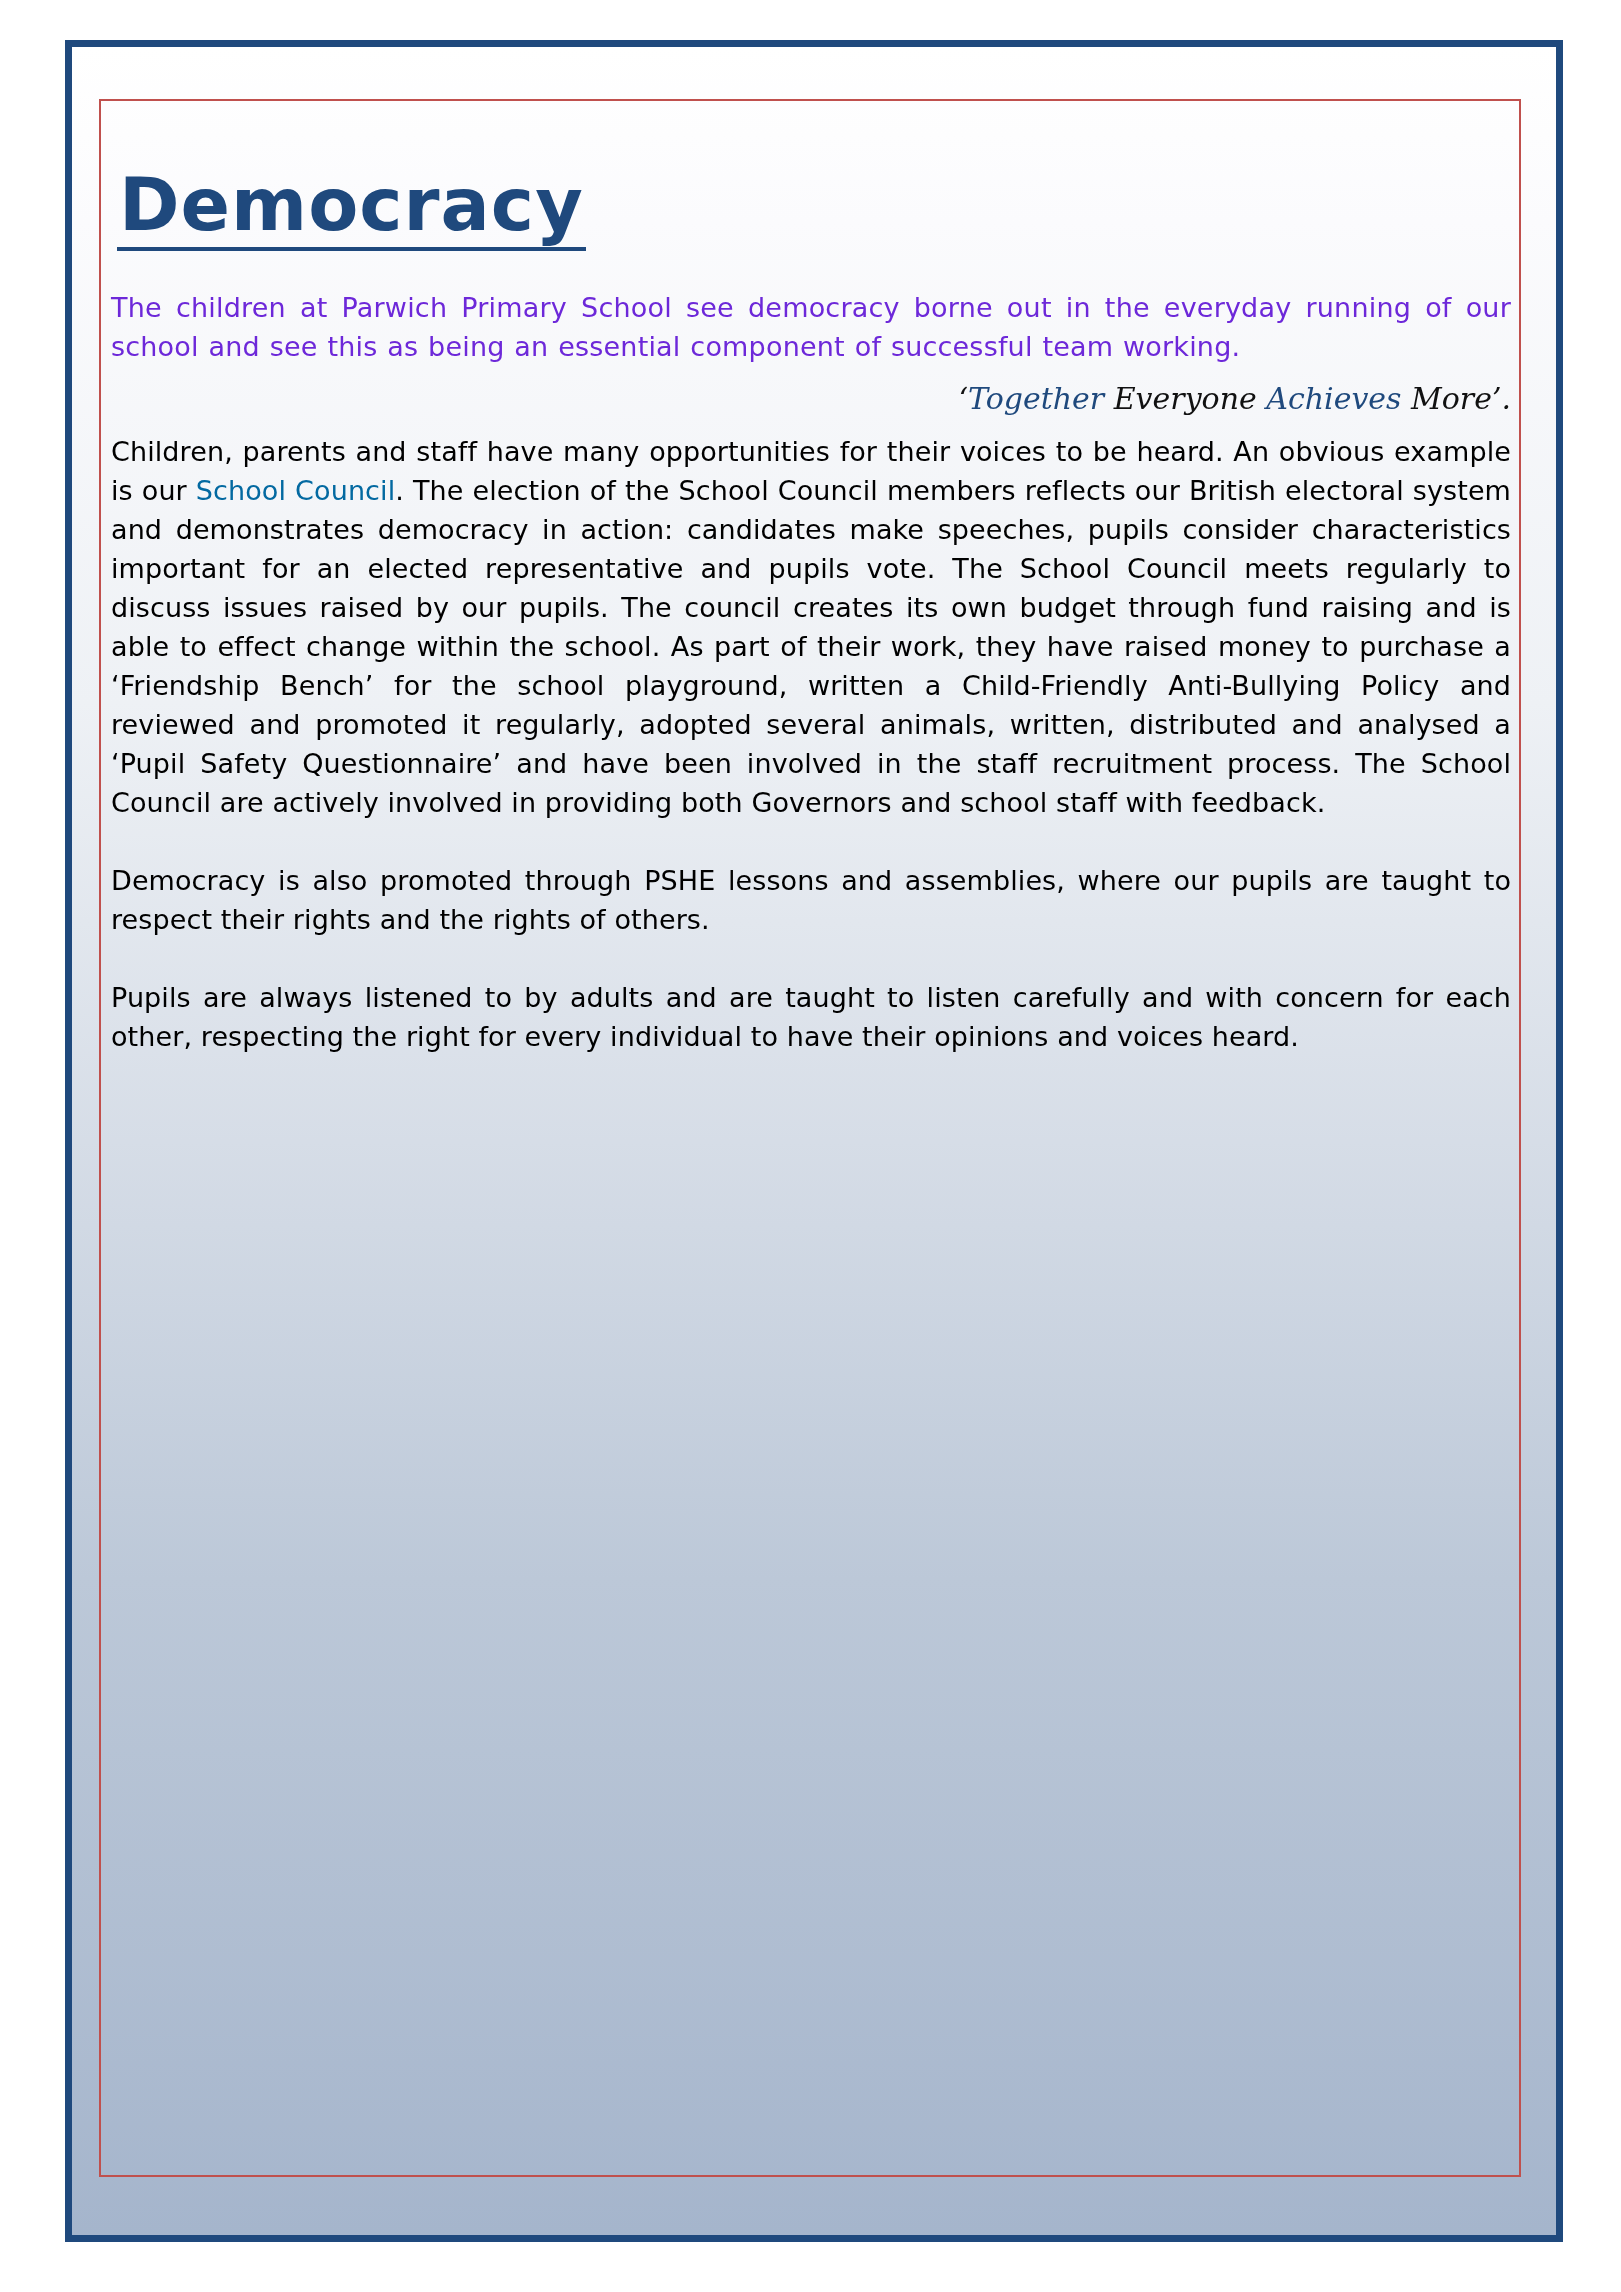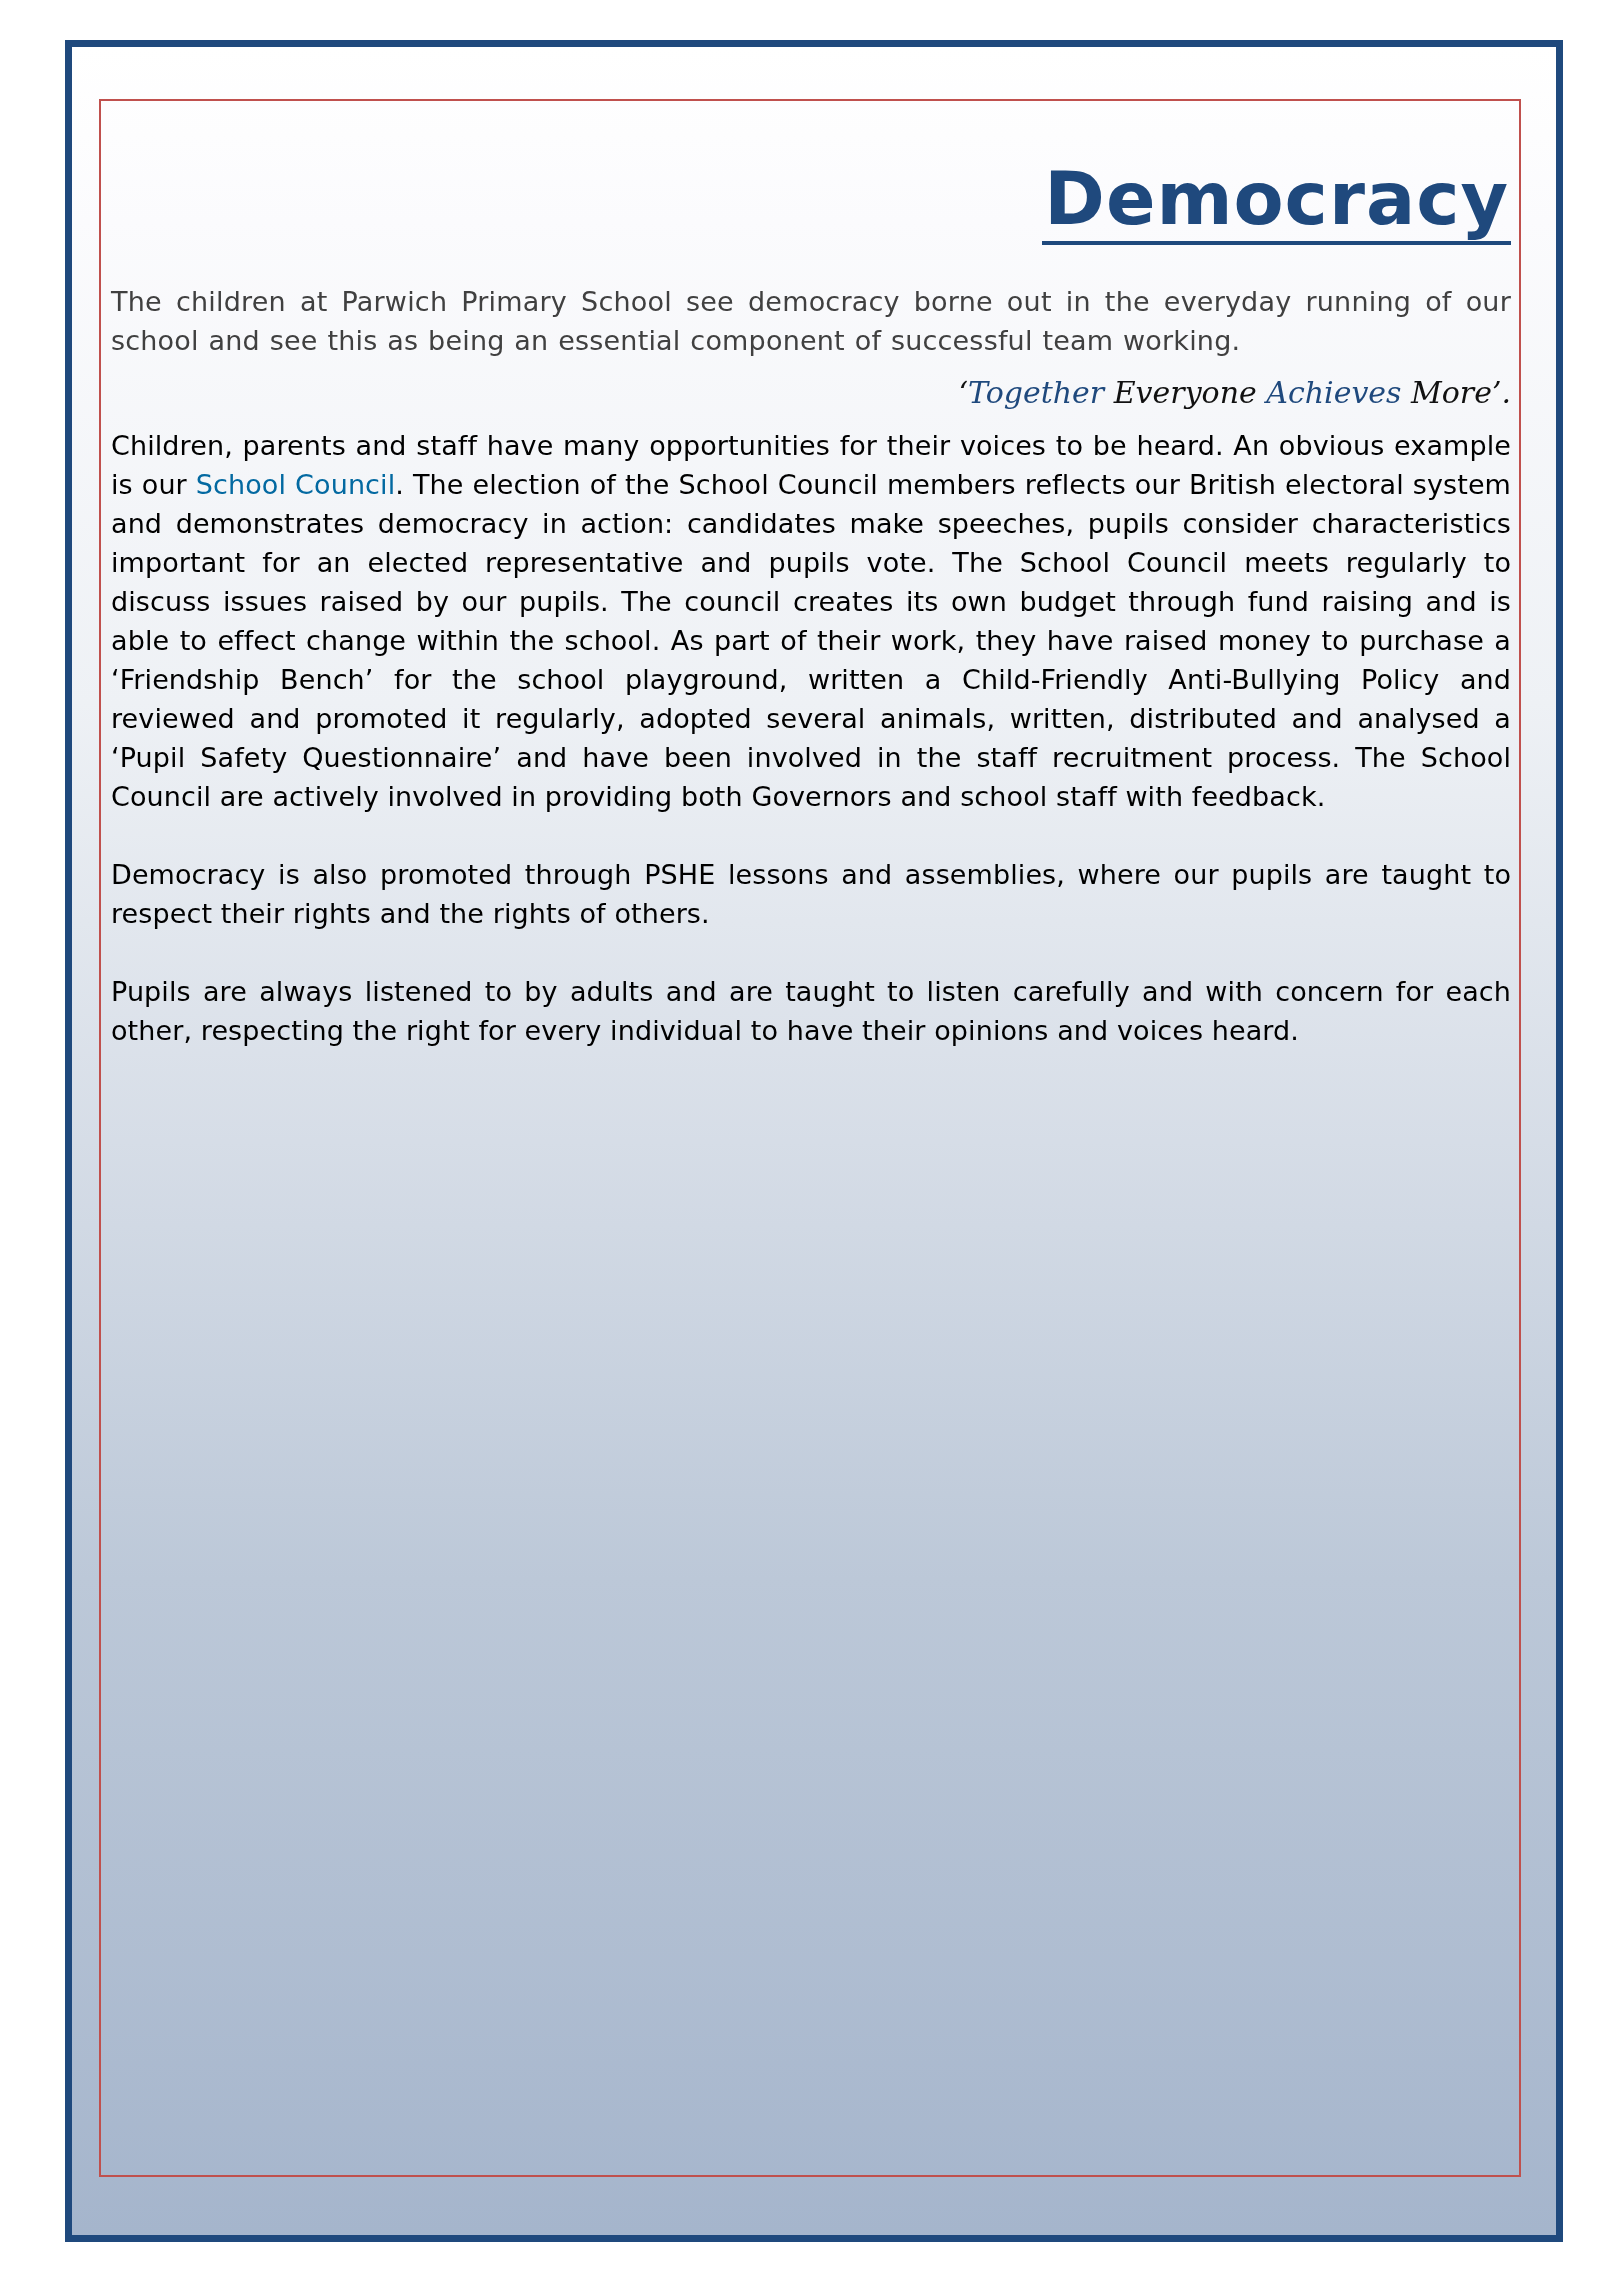--- a/index.html
+++ b/index.html
@@ -32,38 +32,38 @@
       box-sizing: border-box;
     }
     .content {
       position: absolute;
       left: 111px;
       top: 157px;
       width: 1400px;
       font-family: "DejaVu Sans", sans-serif;
     }
     .title {
-      text-align: right;
-      margin: 0;
+      text-align: left;
+      margin: 6px;
       padding: 0;
       height: 113px;
     }
     .title span {
       display: inline-block;
       font-family: "DejaVu Sans", sans-serif;
       font-size: 73px;
       color: #1f497d;
       border-bottom: 4.9px solid #1f497d;
       line-height: 84px;
       padding: 0 2px 0 2px;
       letter-spacing: 1px;
     }
     .intro {
       margin: 11.8px 0 0 0;
-      color: #404040;
+      color: #6d28d9;
       font-size: 27px;
       line-height: 39px;
       text-align: justify;
       text-align-last: left;
       letter-spacing: 0.2px;
       word-spacing: 1px;
     }
     .motto {
       margin: 11.8px 0 0 0;
       text-align: right;

